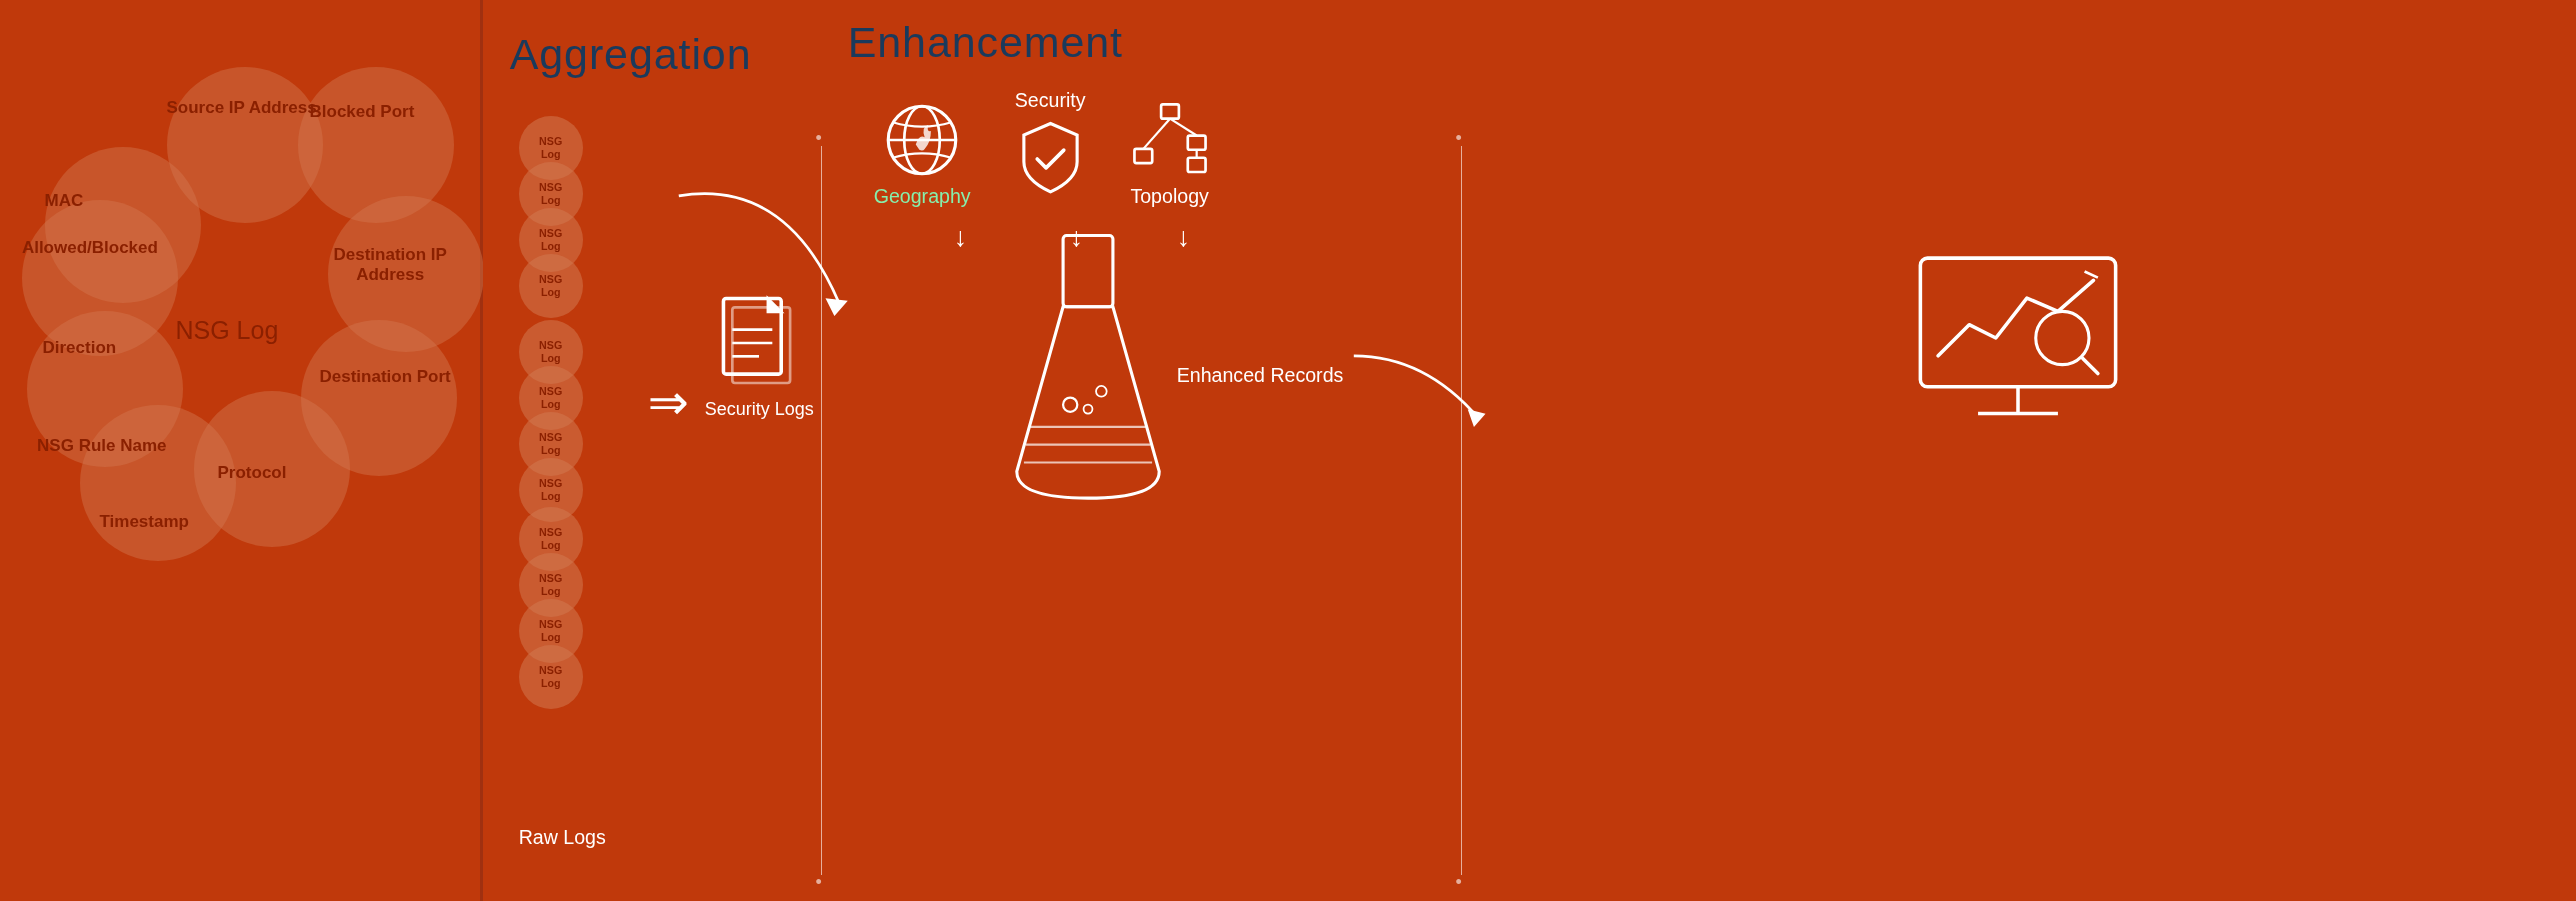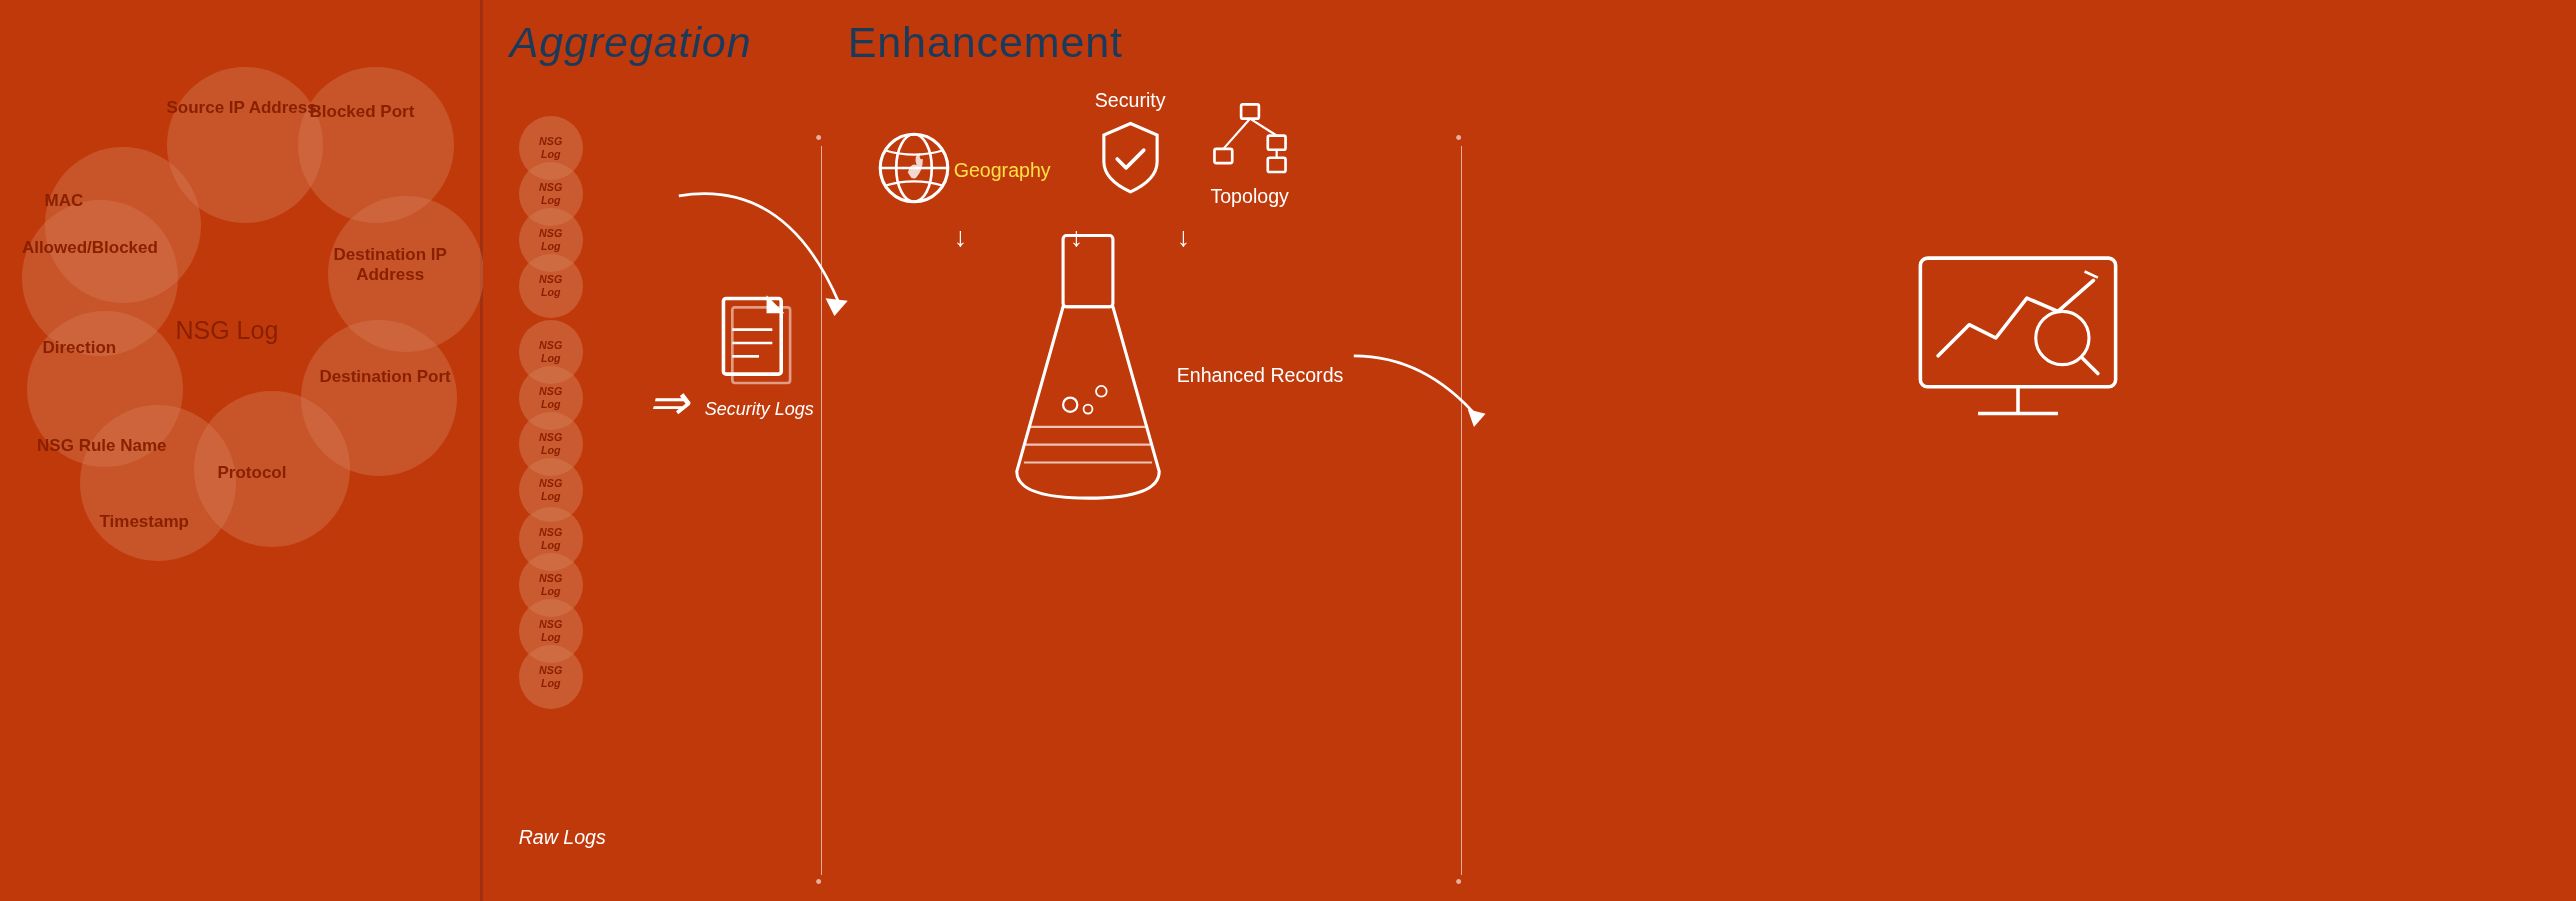--- a/index.html
+++ b/index.html
@@ -79,23 +79,22 @@
       background-color: #c0390b;
       position: relative;
       display: flex;
     }
 
     
     .aggregation-panel {
       width: 338px;
       height: 902px;
       position: relative;
-      padding-top: 18px;
+      padding-top: 30px;
       padding-left: 27px;
-      font-style: italic;
     }
 
     .panel-title {
       color: #1a3a5c;
       font-size: 43px;
       font-weight: 300;
       letter-spacing: 0.9px;
       margin-bottom: 18px;
     }
 
@@ -246,21 +245,21 @@
 
   <div style="position:relative;">
     <div class="v-divider"></div>
   </div>
 
   <div class="enhancement-panel">
     <h2 class="panel-title">Enhancement</h2>
 
     <div style="position:absolute;top:89px;left:53px;display:flex;align-items:flex-end;gap:44px;">
 
-      <div style="display:flex;flex-direction:row;align-items:center;color:#fde047;">
+      <div style="display:flex;flex-direction:column;align-items:center;color:#86efac;">
         <svg width="80" height="80" viewBox="0 0 90 90" fill="none" xmlns="http://www.w3.org/2000/svg">
           <circle cx="45" cy="45" r="38" stroke="white" stroke-width="3.5" fill="none"></circle>
           <ellipse cx="45" cy="45" rx="20" ry="38" stroke="white" stroke-width="3" fill="none"></ellipse>
           <line x1="7" y1="45" x2="83" y2="45" stroke="white" stroke-width="3"></line>
           <path d="M12 25 Q45 35 78 25" stroke="white" stroke-width="2.5" fill="none"></path>
           <path d="M12 65 Q45 55 78 65" stroke="white" stroke-width="2.5" fill="none"></path>
 
           <path d="M38 50 Q42 38 48 42 Q44 30 52 28 Q50 36 55 35 Q55 48 48 55 Q46 58 42 56 Z" fill="white" opacity="0.8"></path>
         </svg>
         <span style="font-size:19.6px;margin-top:5.3px;">Geography</span>

